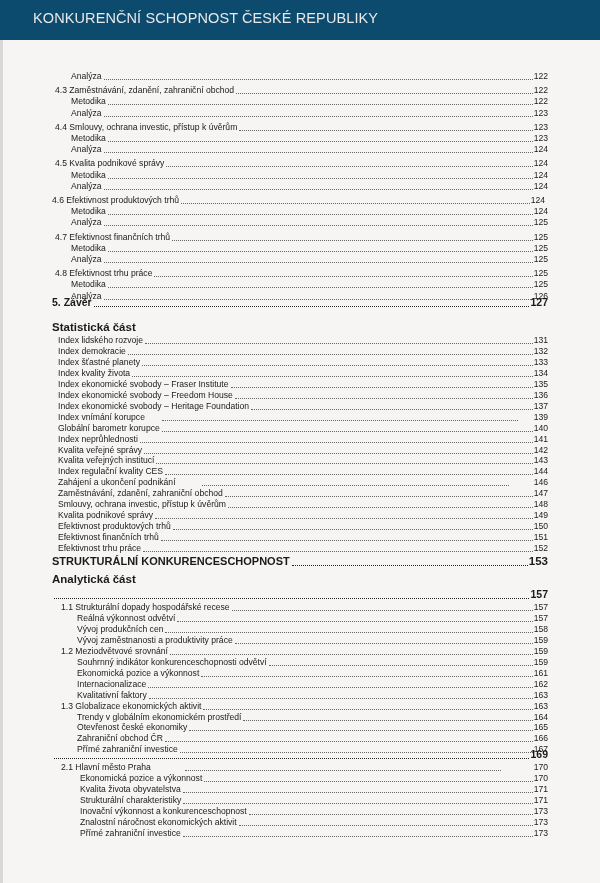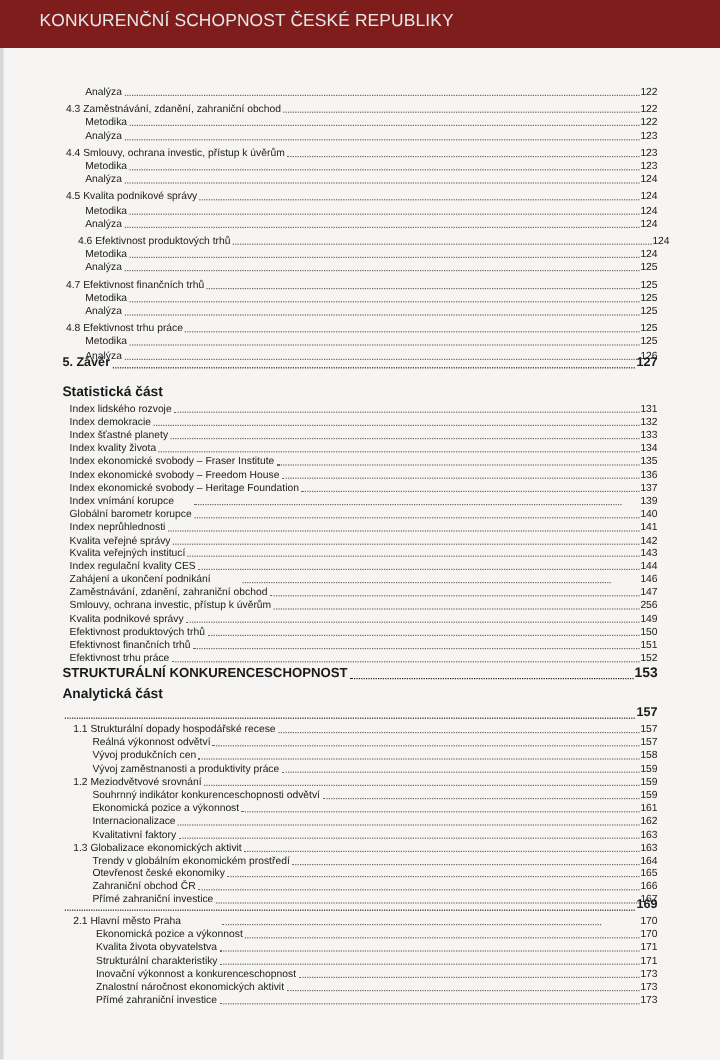--- a/index.html
+++ b/index.html
@@ -1,17 +1,17 @@
 <!DOCTYPE html>
 <html><head>
 <meta charset="utf-8">
 <style>
   html, body { margin:0; padding:0; }
   body { width:600px; height:883px; background:#f6f5f3; position:relative; overflow:hidden; font-family:"Liberation Sans", sans-serif; color:#1a1a1a; }
-  .header { position:absolute; left:0; top:0; width:600px; height:40px; background:#7f1d1d; }
+  .header { position:absolute; left:0; top:0; width:600px; height:40px; background:#0c4a6e; }
   .header-title { position:absolute; left:33px; top:10px; font-size:14.5px; color:#e8e8e8; letter-spacing:0.1px; }
   .page-edge { position:absolute; left:0; top:40px; width:3px; height:843px; background:#d8d8d8; }
   .content { position:absolute; left:0; top:0; width:600px; }
   .row { position:absolute; display:flex; align-items:flex-end; white-space:nowrap; }
   .row .label { flex:0 0 auto; }
   .row .dots { flex:1 1 auto; overflow:hidden; border-bottom:1px dotted #555; margin:0 1px 3px 2px; height:1px; }
   .row .page { flex:0 0 auto; }
   .r-sub { font-size:8.6px; height:11px; line-height:11px; }
   .r-sub .dots { border-bottom:1px dotted #666; margin-bottom:2px; }
   .r-chap { font-size:10.5px; font-weight:bold; height:13px; line-height:13px; }
@@ -75,21 +75,21 @@
     <div class="row r-sub" style="top: 169.6px; left: 71px; width: 477px;">
       <span class="label">Metodika</span>
       <span class="dots"></span>
       <span class="page">124</span>
     </div>
     <div class="row r-sub" style="top: 180.8px; left: 71px; width: 477px;">
       <span class="label">Analýza</span>
       <span class="dots"></span>
       <span class="page">124</span>
     </div>
-    <div class="row r-sub" style="top: 195px; left: 65px; width: 493px;">
+    <div class="row r-sub" style="top: 195px; left: 52px; width: 493px;">
       <span class="label">4.6 Efektivnost produktových trhů</span>
       <span class="dots"></span>
       <span class="page">124</span>
     </div>
     <div class="row r-sub" style="top: 206.2px; left: 71px; width: 477px;">
       <span class="label">Metodika</span>
       <span class="dots"></span>
       <span class="page">124</span>
     </div>
     <div class="row r-sub" style="top: 217.4px; left: 71px; width: 477px;">
@@ -203,21 +203,21 @@
       <span class="page">146</span>
     </div>
     <div class="row r-sub" style="top: 488.3px; left: 58px; width: 490px;">
       <span class="label">Zaměstnávání, zdanění, zahraniční obchod</span>
       <span class="dots"></span>
       <span class="page">147</span>
     </div>
     <div class="row r-sub" style="top: 499.25px; left: 58px; width: 490px;">
       <span class="label">Smlouvy, ochrana investic, přístup k úvěrům</span>
       <span class="dots"></span>
-      <span class="page">256</span>
+      <span class="page">148</span>
     </div>
     <div class="row r-sub" style="top: 510.2px; left: 58px; width: 490px;">
       <span class="label">Kvalita podnikové správy</span>
       <span class="dots"></span>
       <span class="page">149</span>
     </div>
     <div class="row r-sub" style="top: 521.15px; left: 58px; width: 490px;">
       <span class="label">Efektivnost produktových trhů</span>
       <span class="dots"></span>
       <span class="page">150</span>

